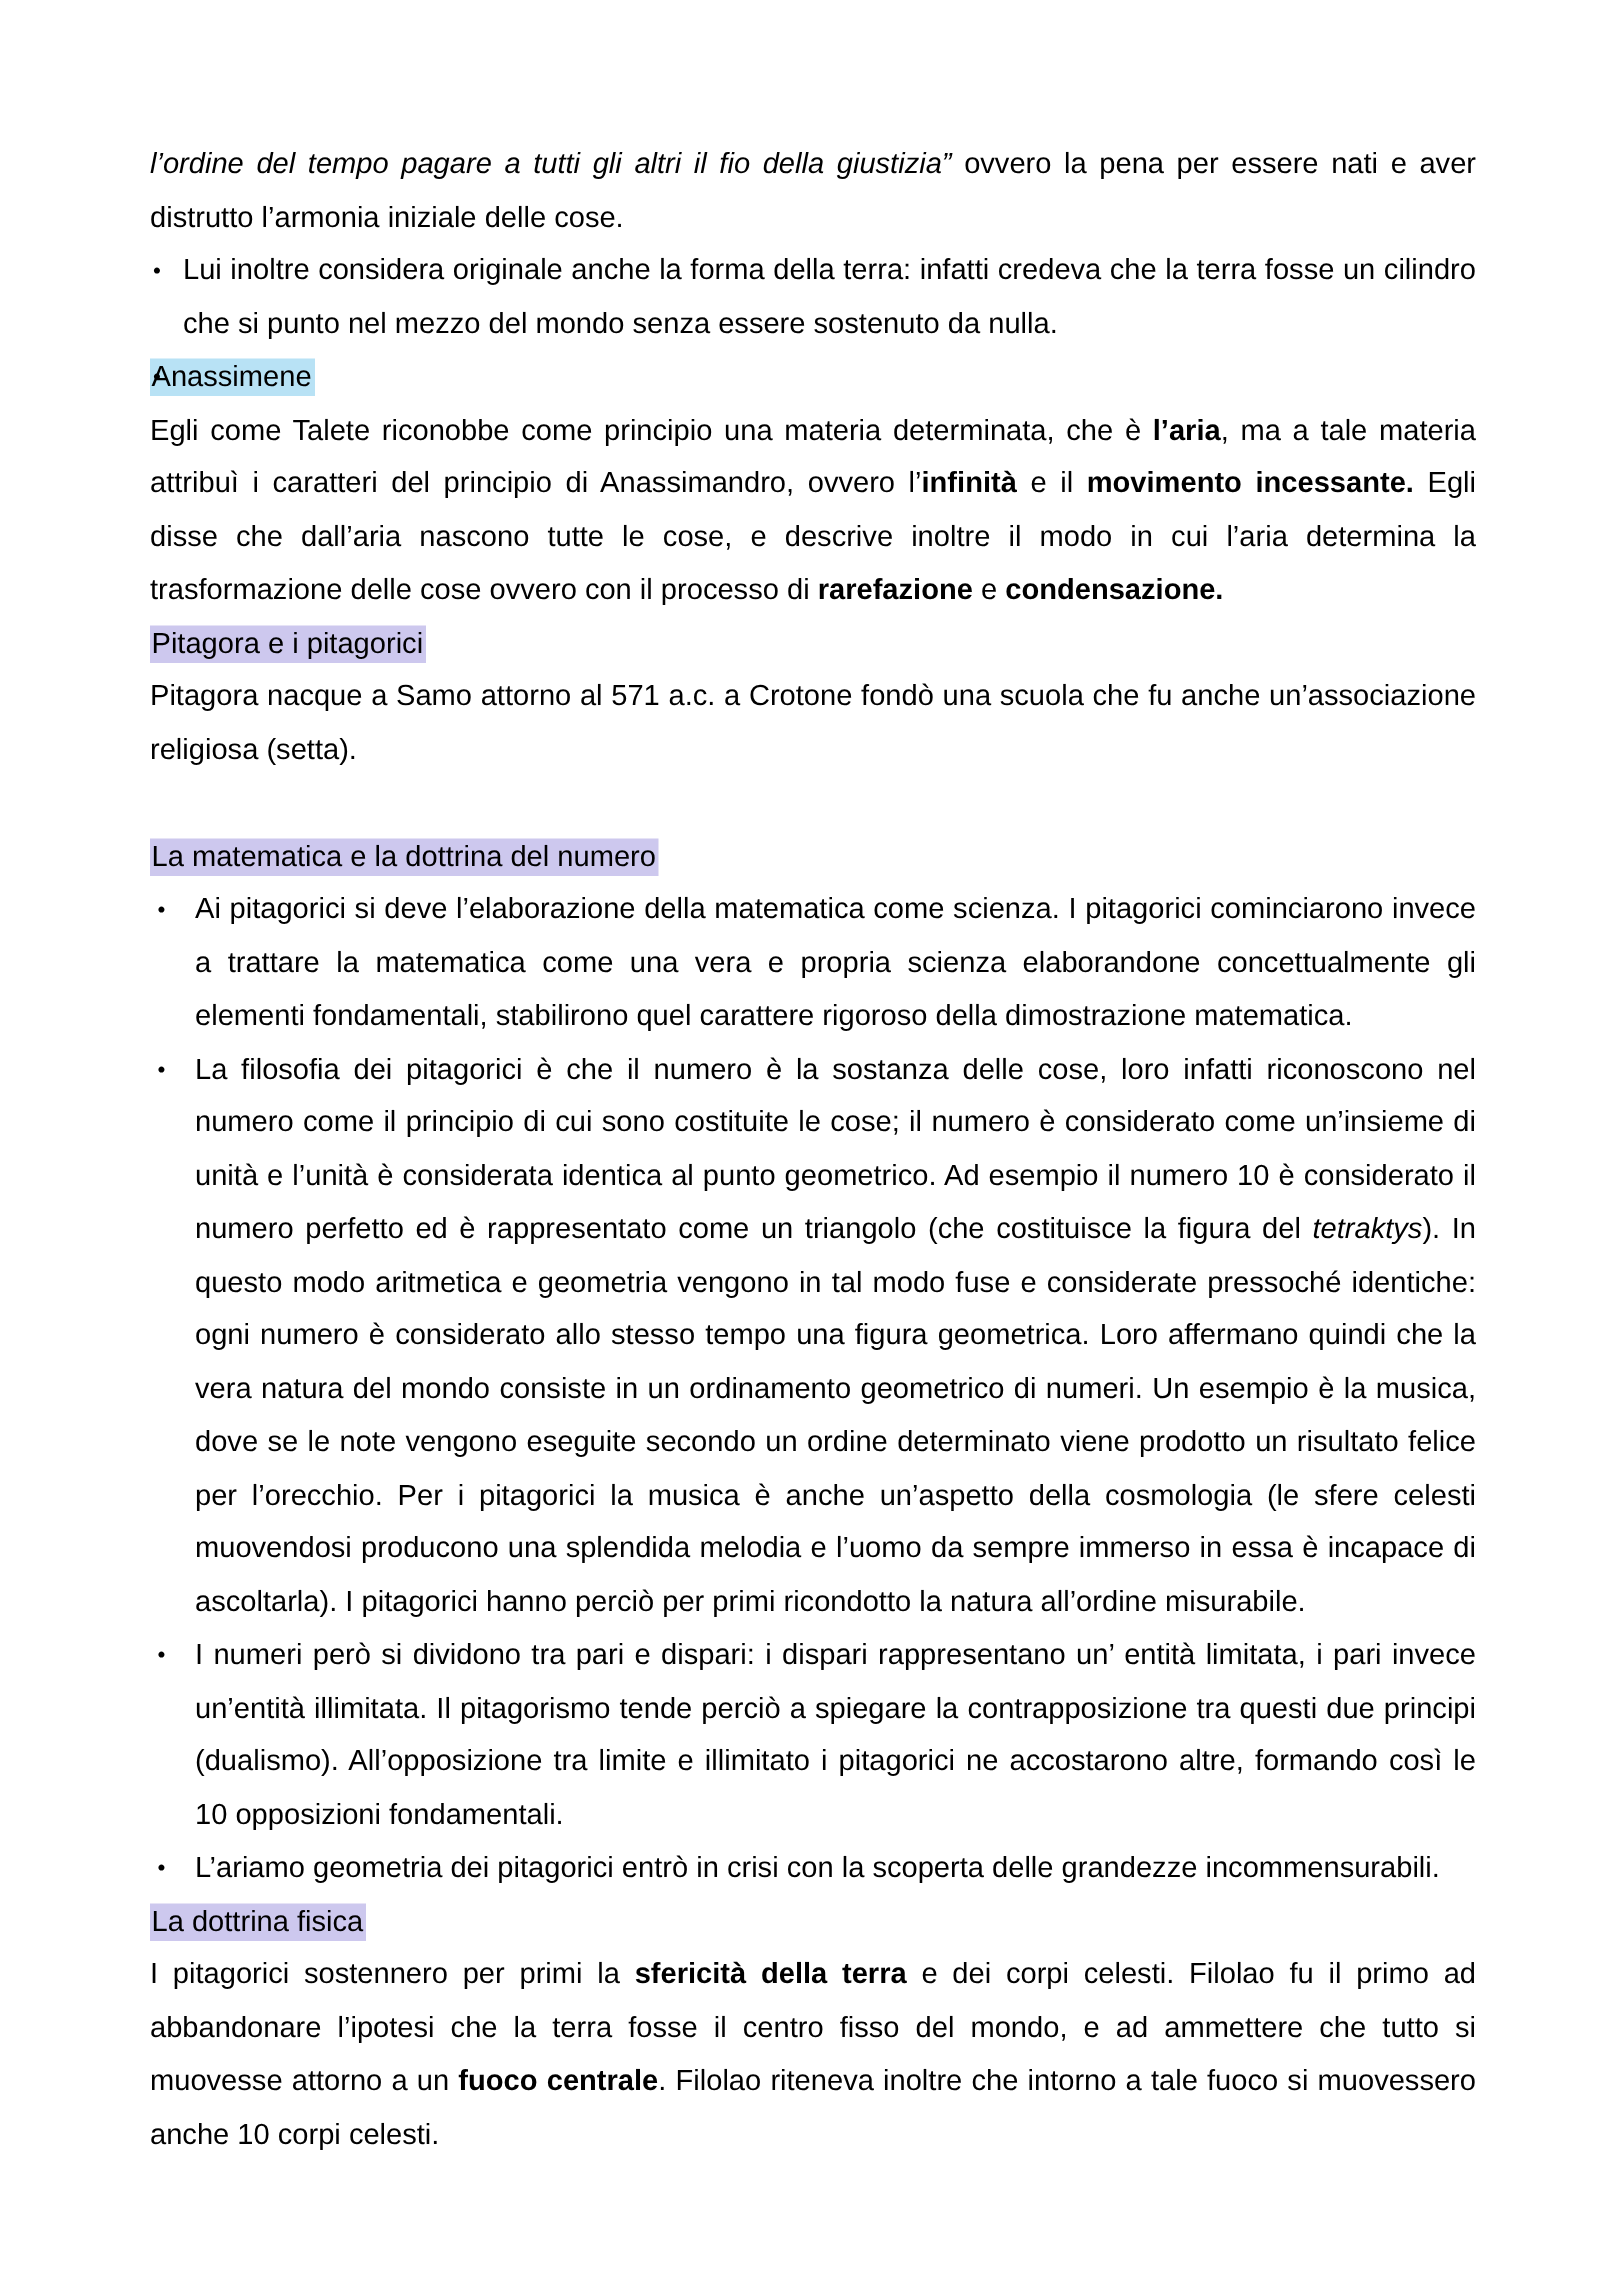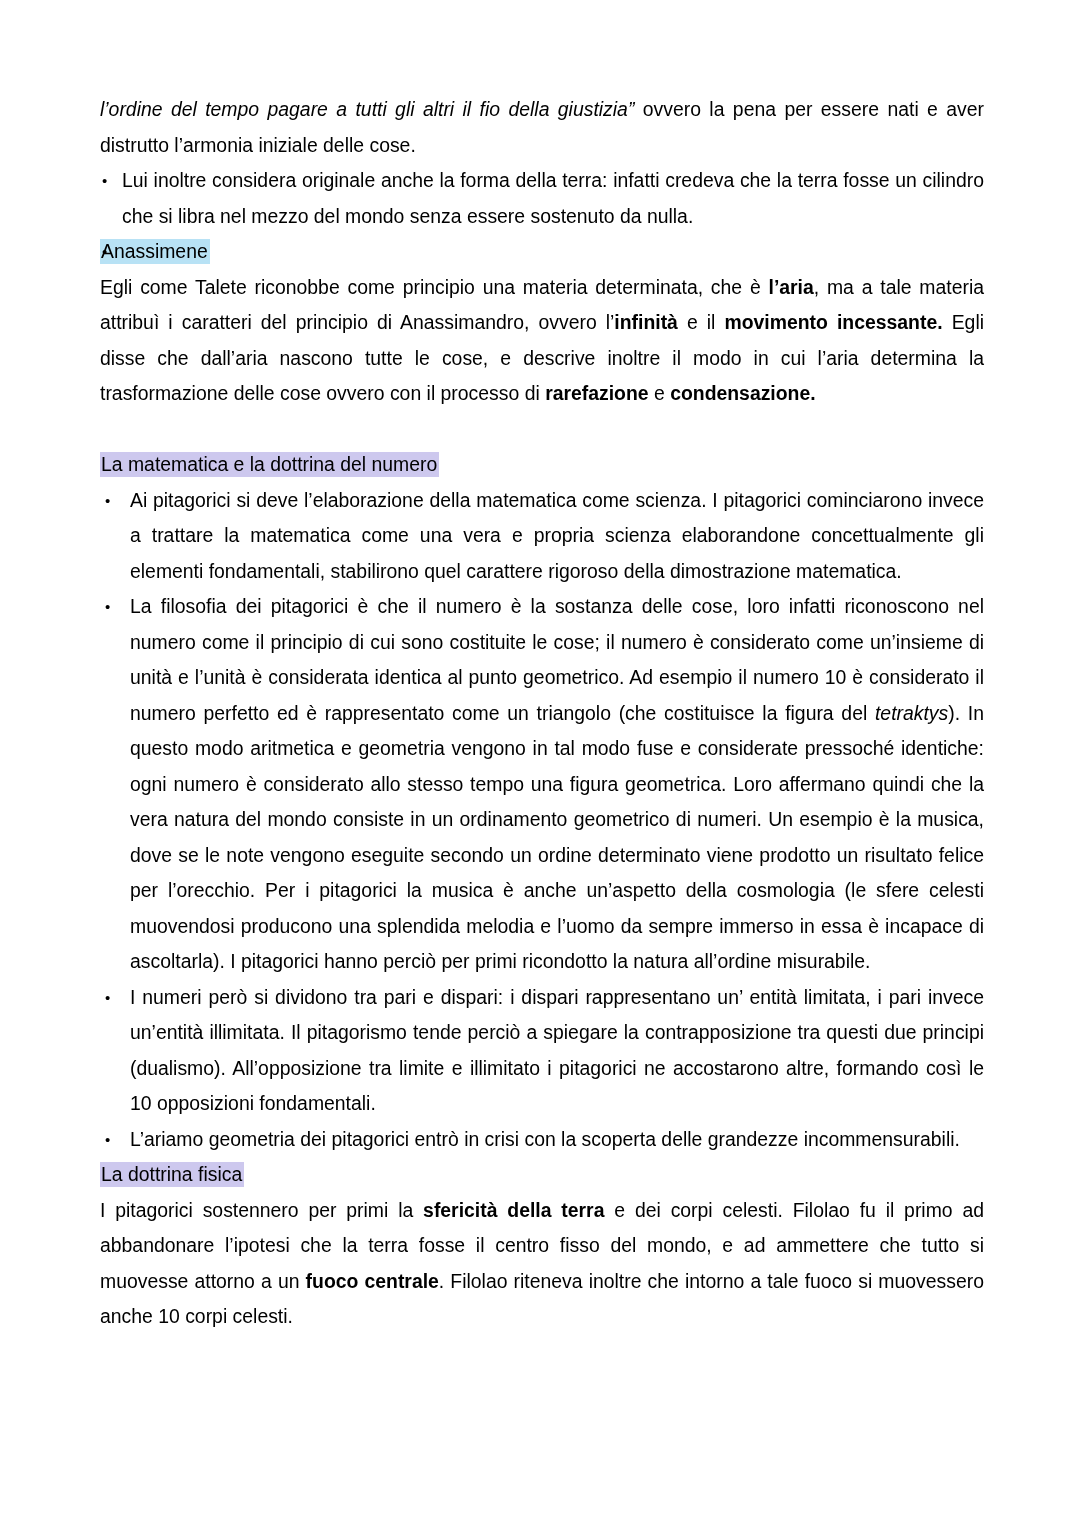--- a/index.html
+++ b/index.html
@@ -100,29 +100,31 @@
 </style>
 </head>
 <body>
 
 <div class="page">
   <div class="doc-body">
 
     <p class="para"><span class="q-italic">l’ordine del tempo pagare a tutti gli altri il fio della giustizia”</span><span> ovvero la pena per essere nati e aver distrutto l’armonia iniziale delle cose.</span></p>
 
     <ul class="list-a">
-      <li><span class="bullet">•</span><span>Lui inoltre considera originale anche la forma della terra: infatti credeva che la terra fosse un cilindro che si libra nel mezzo del mondo senza essere sostenuto da nulla.</span></li>
+      <li><span class="bullet">•</span><span>Lui inoltre considera originale anche la forma della terra: infatti credeva che la terra fosse un cilindro che si punto nel mezzo del mondo senza essere sostenuto da nulla.</span></li>
       <li><span class="bullet">•</span></li>
     </ul>
 
     <p class="heading hl-cyan"><span class="hl">Anassimene</span></p>
 
     <p class="para"><span>Egli come Talete riconobbe come principio una materia determinata, che è </span><b>l’aria</b><span>, ma a tale materia attribuì i caratteri del principio di Anassimandro, ovvero l’</span><b>infinità</b><span> e il </span><b>movimento incessante.</b><span> Egli disse che dall’aria nascono tutte le cose, e descrive inoltre il modo in cui l’aria determina la trasformazione delle cose ovvero con il processo di </span><b>rarefazione</b><span> e </span><b>condensazione.</b></p>
 
+    <p class="heading hl-violet"><span class="hl">Pitagora e i pitagorici</span></p>
 
+    <p class="para">Pitagora nacque a Samo attorno al 571 a.c. a Crotone fondò una scuola che fu anche un’associazione religiosa (setta).</p>
 
     <div class="spacer"></div>
 
     <p class="heading hl-violet"><span class="hl">La matematica e la dottrina del numero</span></p>
 
     <ul class="list-b">
       <li><span class="bullet">•</span><span>Ai pitagorici si deve l’elaborazione della matematica come scienza. I pitagorici cominciarono invece a trattare la matematica come una vera e propria scienza elaborandone concettualmente gli elementi fondamentali, stabilirono quel carattere rigoroso della dimostrazione matematica.</span></li>
       <li><span class="bullet">•</span><span>La filosofia dei pitagorici è che il numero è la sostanza delle cose, loro infatti riconoscono nel numero come il principio di cui sono costituite le cose; il numero è considerato come un’insieme di unità e l’unità è considerata identica al punto geometrico. Ad esempio il numero 10 è considerato il numero perfetto ed è rappresentato come un triangolo (che costituisce la figura del </span><i>tetraktys</i><span>). In questo modo aritmetica e geometria vengono in tal modo fuse e considerate pressoché identiche: ogni numero è considerato allo stesso tempo una figura geometrica. Loro affermano quindi che la vera natura del mondo consiste in un ordinamento geometrico di numeri. Un esempio è la musica, dove se le note vengono eseguite secondo un ordine determinato viene prodotto un risultato felice per l’orecchio. Per i pitagorici la musica è anche un’aspetto della cosmologia (le sfere celesti muovendosi producono una splendida melodia e l’uomo da sempre immerso in essa è incapace di ascoltarla). I pitagorici hanno perciò per primi ricondotto la natura all’ordine misurabile.</span></li>
       <li><span class="bullet">•</span><span>I numeri però si dividono tra pari e dispari: i dispari rappresentano un’ entità limitata, i pari invece un’entità illimitata. Il pitagorismo tende perciò a spiegare la contrapposizione tra questi due principi (dualismo). All’opposizione tra limite e illimitato i pitagorici ne accostarono altre, formando così le 10 opposizioni fondamentali.</span></li>
       <li><span class="bullet">•</span><span>L’ariamo geometria dei pitagorici entrò in crisi con la scoperta delle grandezze incommensurabili.</span></li>

